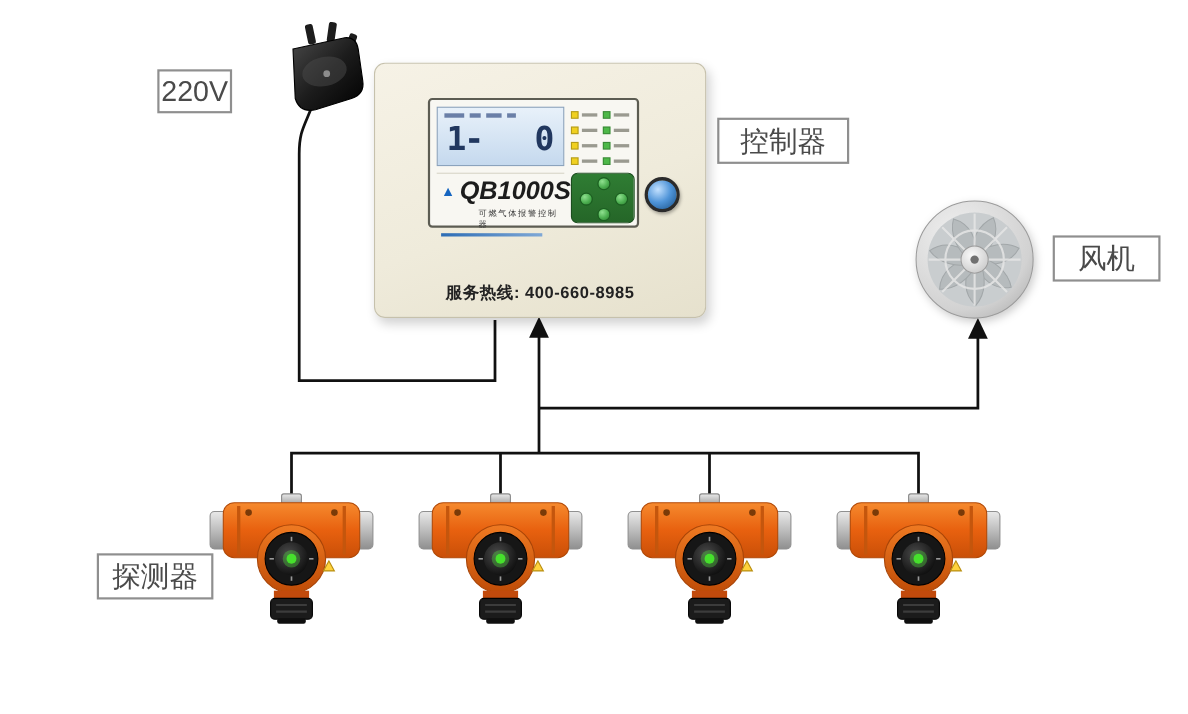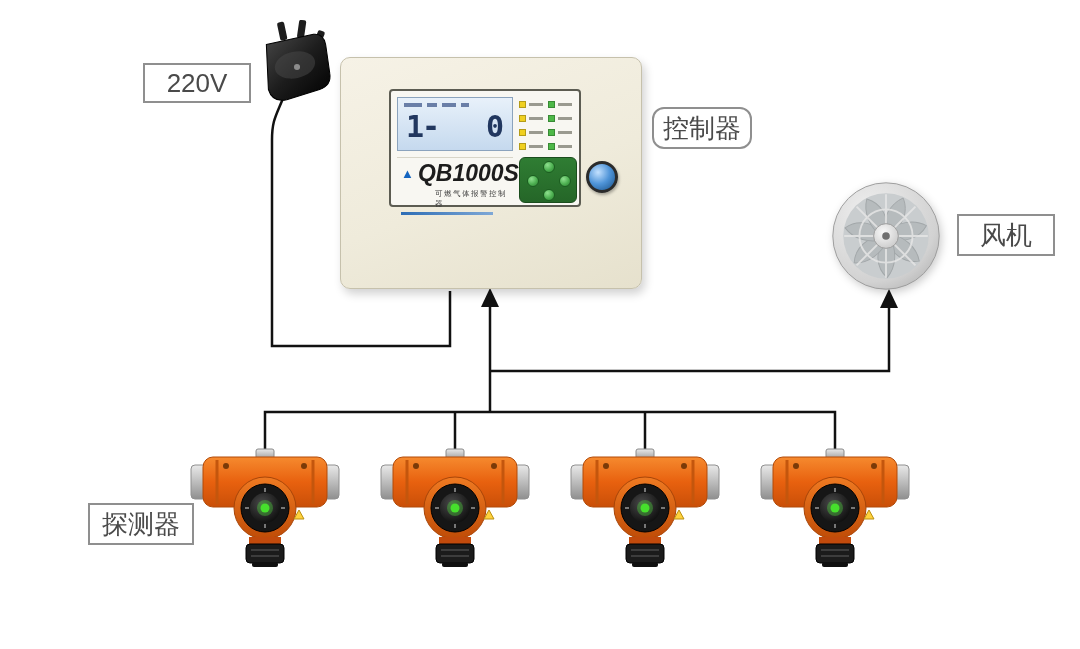--- a/index.html
+++ b/index.html
@@ -3,22 +3,22 @@
 <meta charset="utf-8">
 <style>
   * { margin:0; padding:0; box-sizing:border-box; }
   html,body { background:#ffffff; }
   body { font-family:"Liberation Sans", sans-serif; }
   .canvas { position:relative; width:1080px; height:649px; background:#ffffff; overflow:hidden; }
 
   
   .tag { position:absolute; border:2px solid #8f8f8f; background:#ffffff; color:#4a4a4a;
          display:flex; align-items:center; justify-content:center; font-size:26px; }
-  .tag-power     { left:143px; top:63px;  width:108px;  height:40px; }
-  .tag-controller{ left:652px; top:107px; width:100px; height:42px;border-radius:12px; }
+  .tag-power     { left:143px; top:63px;  width:68px;  height:40px; }
+  .tag-controller{ left:652px; top:107px; width:120px; height:42px; }
   .tag-fan       { left:957px; top:214px; width:98px;  height:42px; }
   .tag-detector  { left:88px;  top:503px; width:106px; height:42px; }
 
   
   .wires { position:absolute; left:0; top:0; width:1080px; height:649px; }
 
   
   .plug { position:absolute; left:250px; top:20px; width:92px; height:92px; }
 
   
@@ -239,20 +239,21 @@
       <div class="keypad">
         <span class="key key-up"></span>
         <span class="key key-left"></span>
         <span class="key key-right"></span>
         <span class="key key-down"></span>
       </div>
     </div>
 
     <div class="buzzer"></div>
 
+    <div class="hotline">服务热线: 400-660-8985</div>
   </div>
 
   <div class="fan">
     <svg viewBox="0 0 120 120" width="114" height="114">
       <circle cx="60" cy="60" r="56" fill="url(#gRing)" stroke="#9b9b9b"></circle>
       <circle cx="60" cy="60" r="45" fill="#c9cdcf"></circle>
       <g fill="#b6bbbd" stroke="#a2a7a9" stroke-width="1">
         <path d="M60,60 C78,52 84,34 78,20 C64,26 56,42 57,57 Z"></path>
         <path d="M60,60 C78,52 84,34 78,20 C64,26 56,42 57,57 Z" transform="rotate(51.4 60 60)"></path>
         <path d="M60,60 C78,52 84,34 78,20 C64,26 56,42 57,57 Z" transform="rotate(102.8 60 60)"></path>

